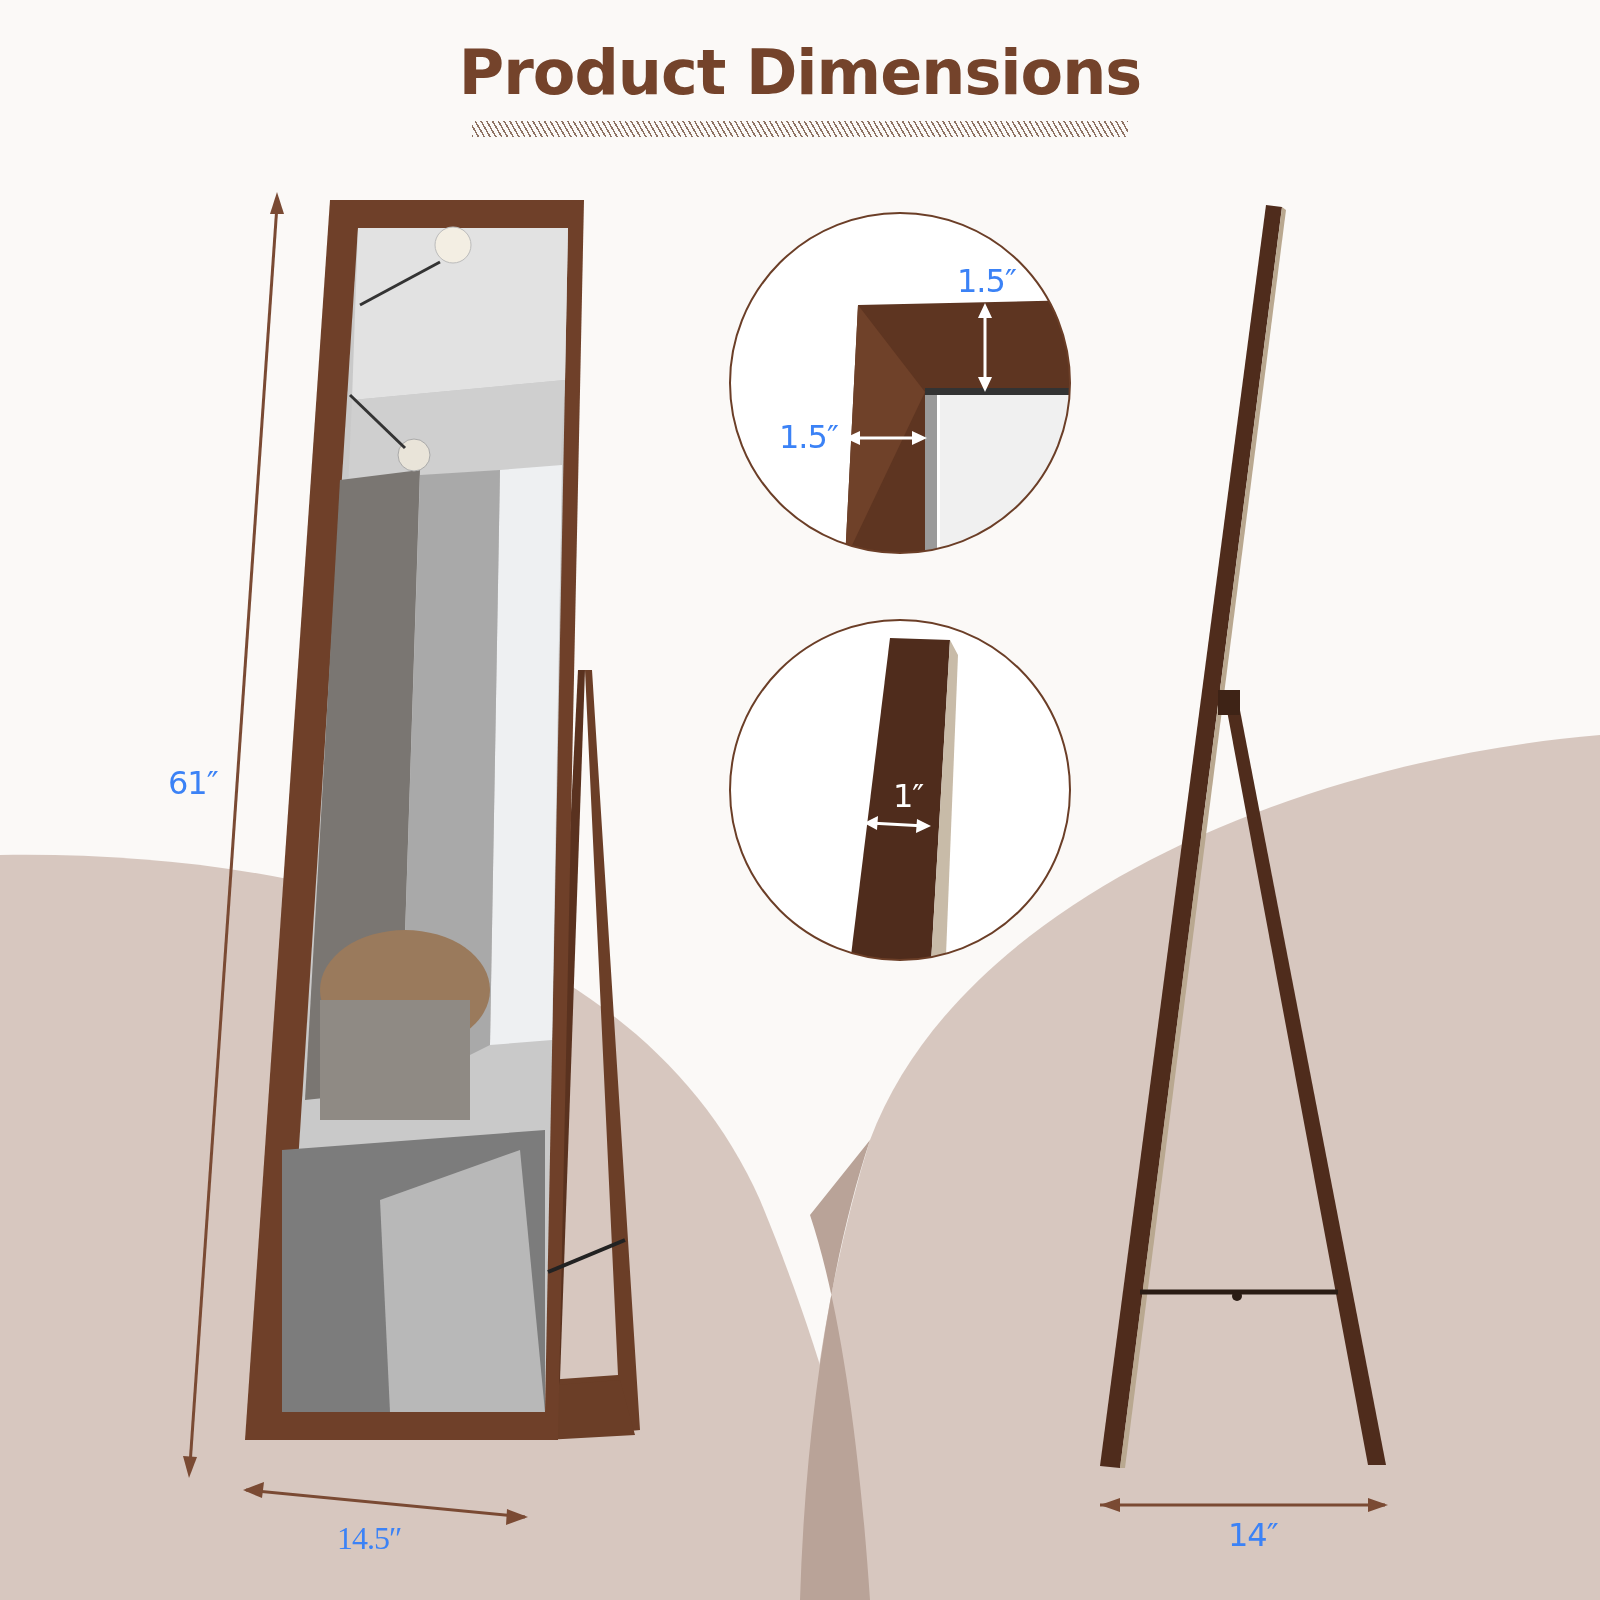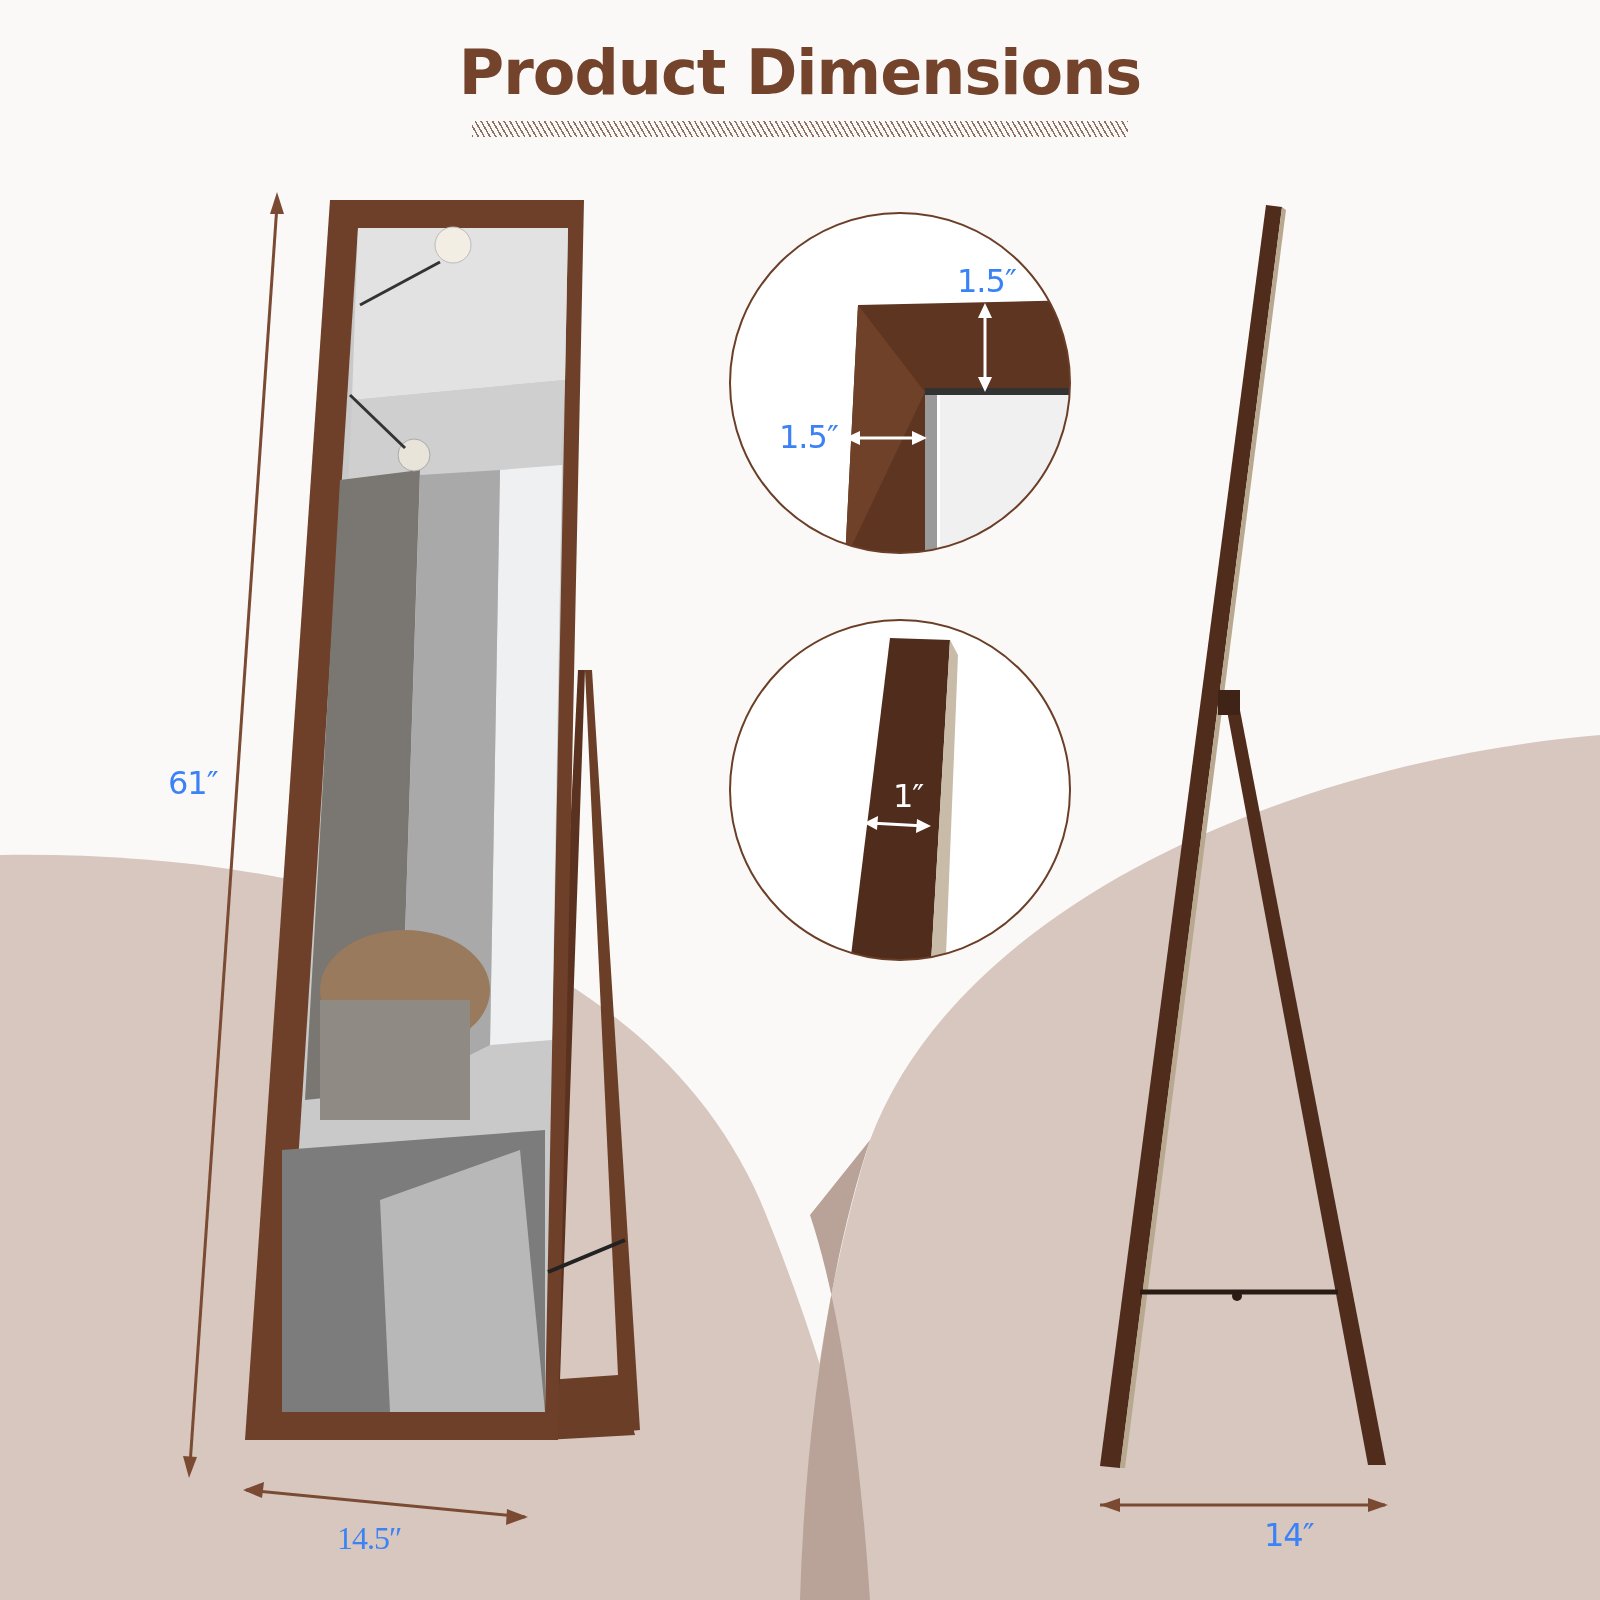--- a/index.html
+++ b/index.html
@@ -124,13 +124,13 @@
   <polygon points="1225,700 1238,700 1386,1465 1368,1465" fill="#4f2c1c"></polygon>
   <polygon points="1218,690 1240,690 1240,715 1218,715" fill="#3e2316"></polygon>
   <line x1="1140" y1="1292" x2="1338" y2="1292" stroke="#2a1c14" stroke-width="5"></line>
   <circle cx="1237" cy="1296" r="5" fill="#2a1c14"></circle>
 
   <line x1="1100" y1="1505" x2="1385" y2="1505" stroke="#7a4a33" stroke-width="3"></line>
   <polygon points="1100,1505 1120,1498 1120,1512" fill="#7a4a33"></polygon>
   <polygon points="1388,1505 1368,1498 1368,1512" fill="#7a4a33"></polygon>
 </svg>
 
-<div class="dim-label" style="left:1264px; top:1516px;">14″</div>
+<div class="dim-label" style="left:1228px; top:1516px;">14″</div>
 
 </body></html>

